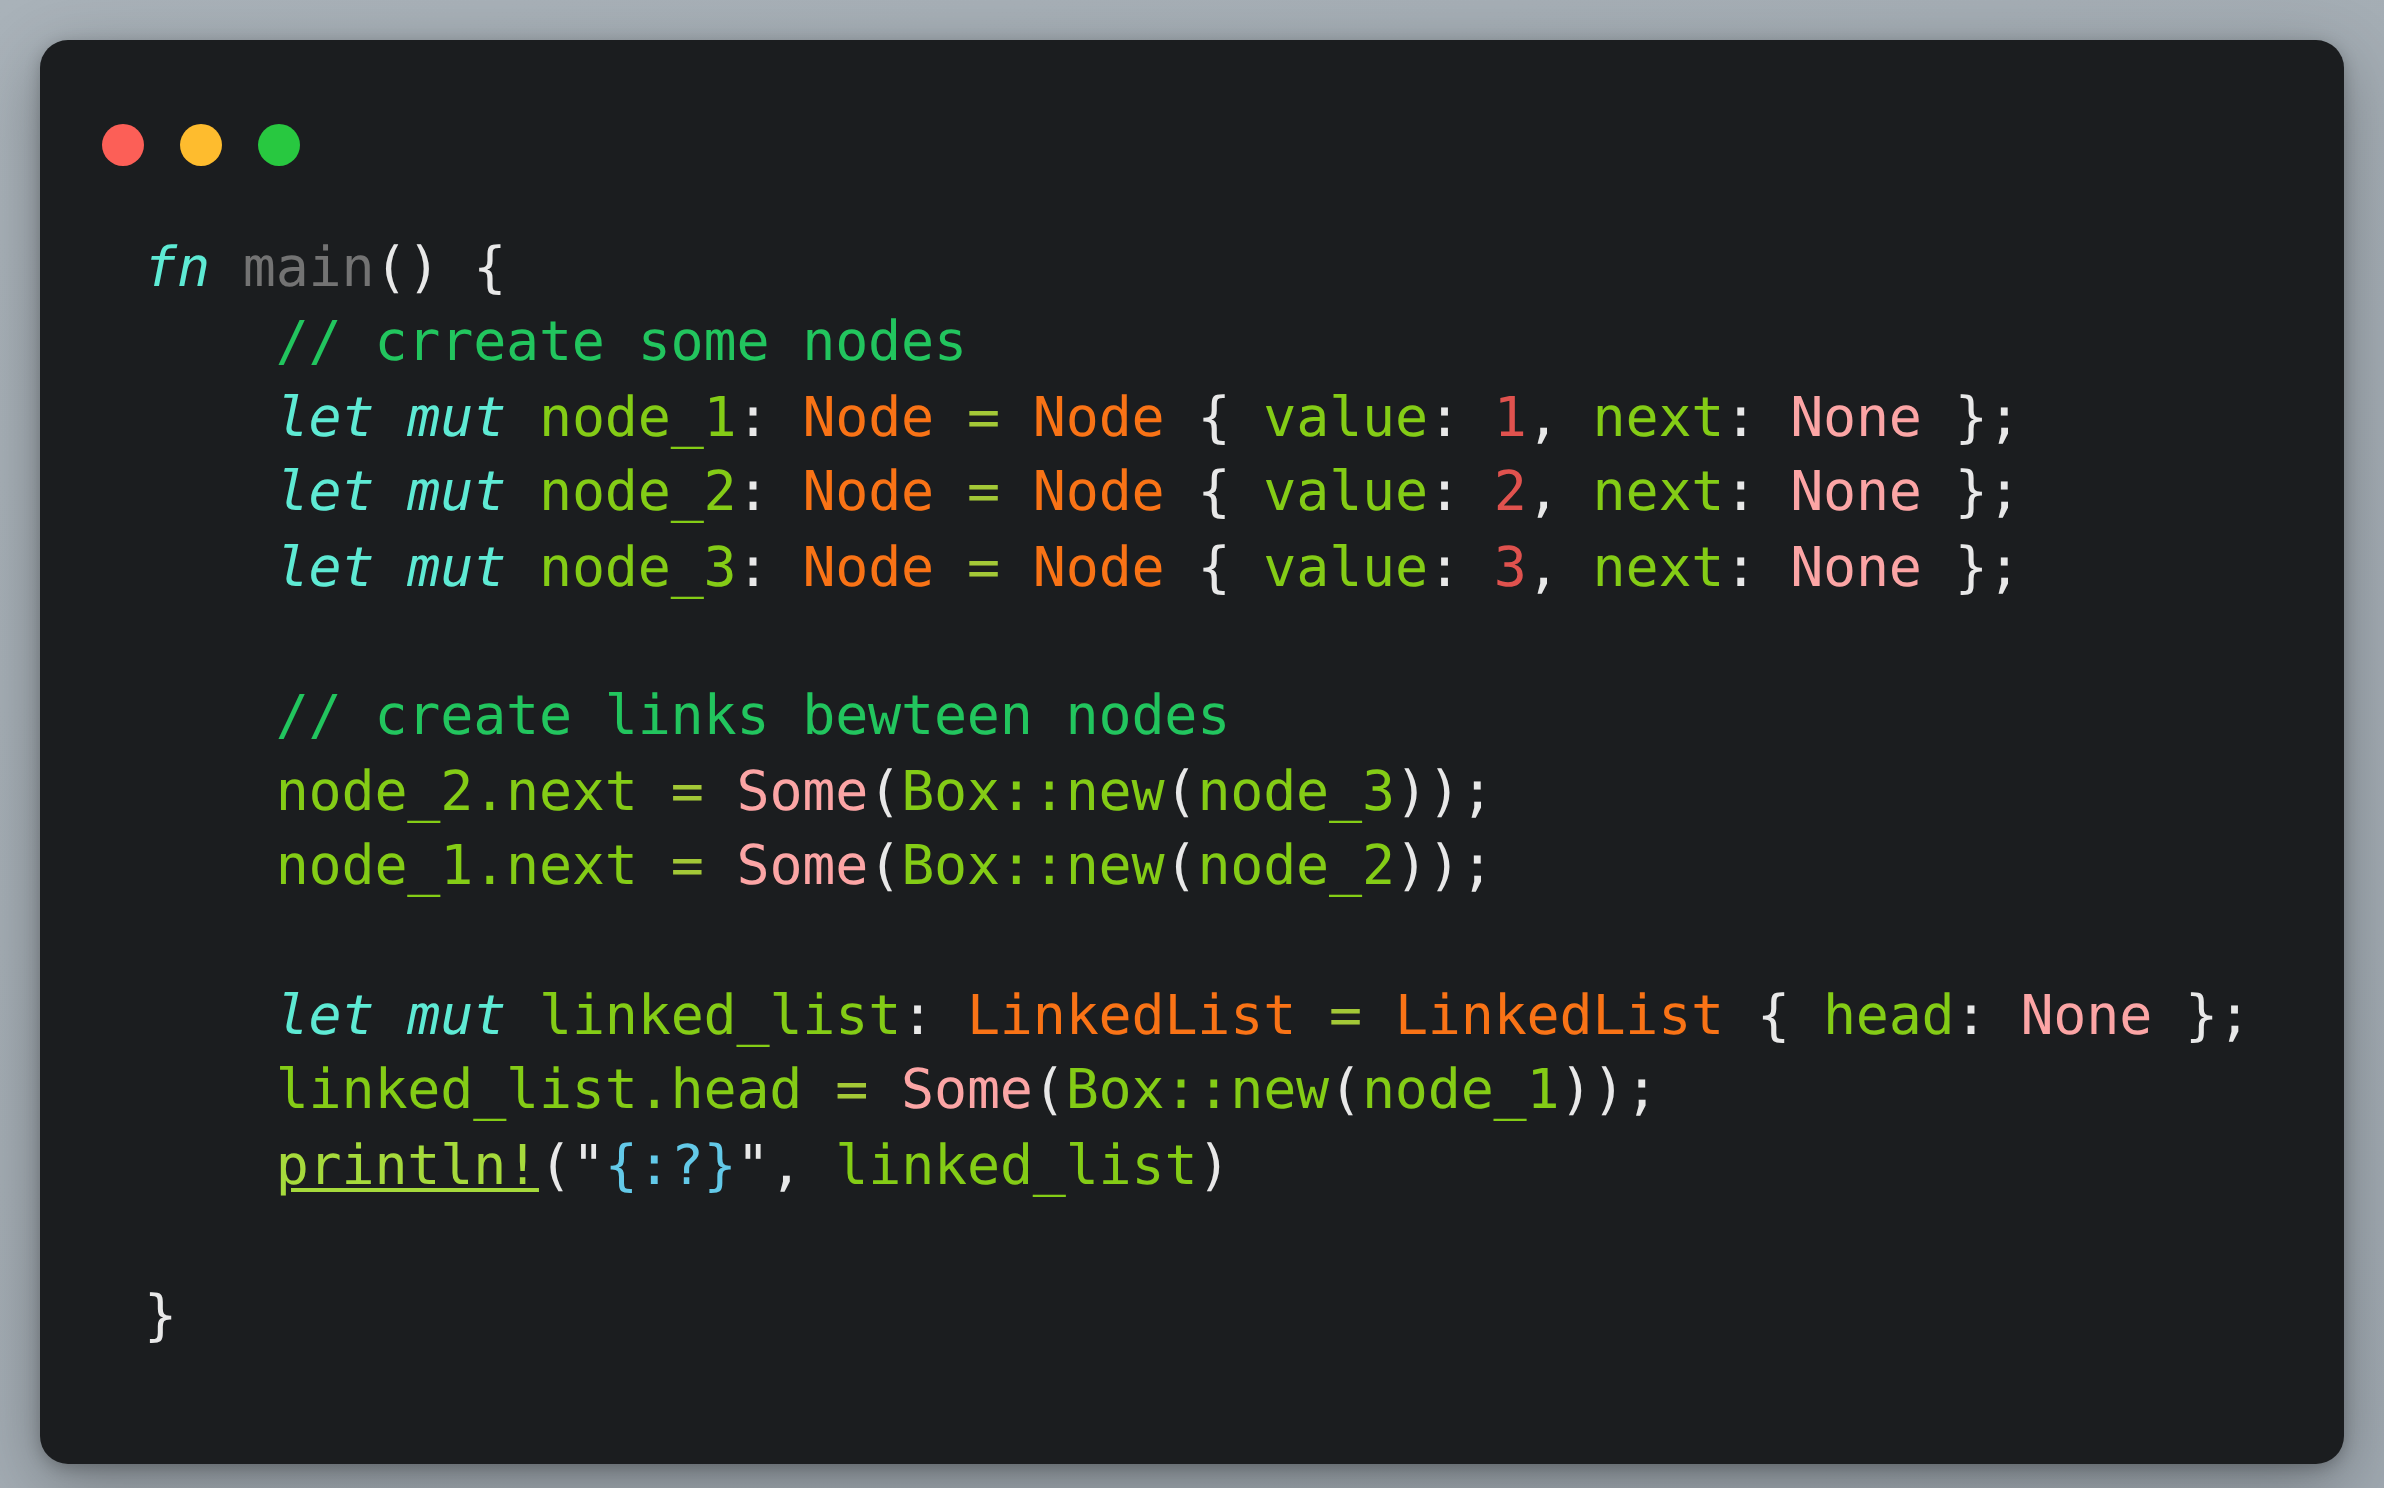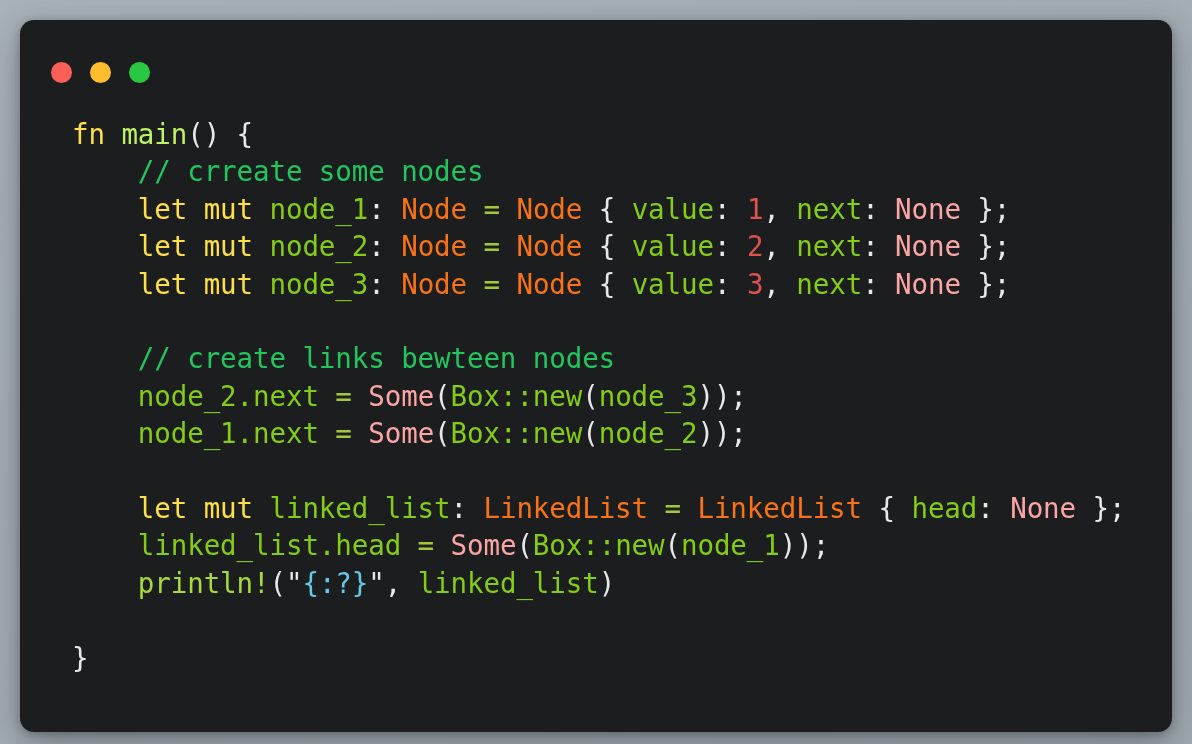--- a/index.html
+++ b/index.html
@@ -83,29 +83,29 @@
     white-space: pre;
     tab-size: 4;
   }
 
   .line {
     white-space: pre;
     min-height: 37.4px;
   }
 
   
-  .t-kw      { color: #fde047; }  
-  .t-fn      { color: #bef264; }  
+  .t-kw      { color: #5eead4; font-style: italic; }  
+  .t-fn      { color: #737373; }  
   .t-ident   { color: #84cc16; }  
   .t-type    { color: #f97316; }
   .t-punct   { color: #e8e8e8; }  
   .t-op      { color: #a3c837; }  
   .t-num     { color: #e0524e; }  
   .t-enum    { color: #fca5a5; }  
-  .t-macro   { color: #a6da3c; }  
+  .t-macro   { color: #a6da3c; text-decoration: underline; }  
   .t-str     { color: #e8e8e8; }  
   .t-strfmt  { color: #63c9e8; }  
   .t-comment { color: #22c55e; }
 </style>
 </head>
 <body>
 
 <div id="page">
 
   <div class="code-window">

